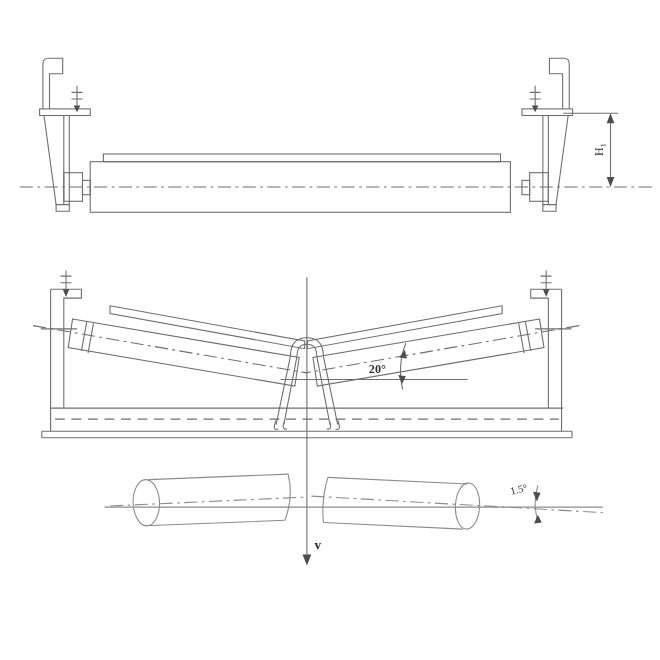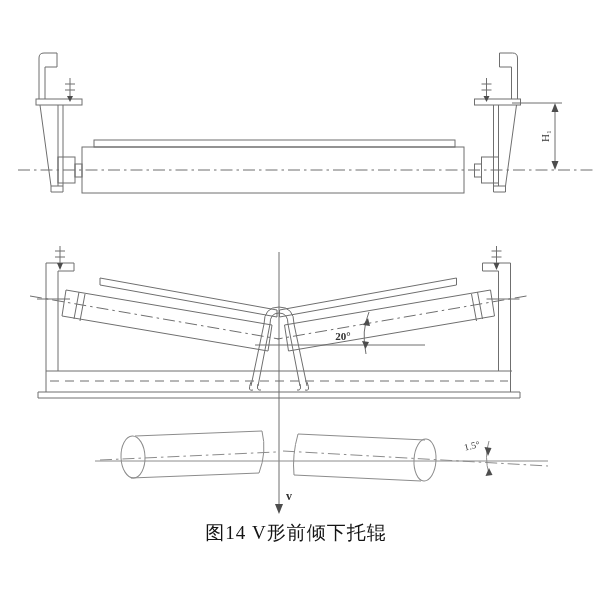--- a/index.html
+++ b/index.html
@@ -160,15 +160,14 @@
 
 <div class="label rot90 dim-label" style="left:545px;top:136px;">H₁</div>
 
 
 <div class="label angle" style="left:343px;top:336px;">20°</div>
 
 <div class="label rot-tilt" style="left:472px;top:446px;">1.5°</div>
 
 <div class="label vel" style="left:289px;top:496px;">v</div>
 
-<div class="label caption" style="left:296px;top:533px;">图14 V形前倾下托辊</div>
 
 </div>
 
 </body></html>

